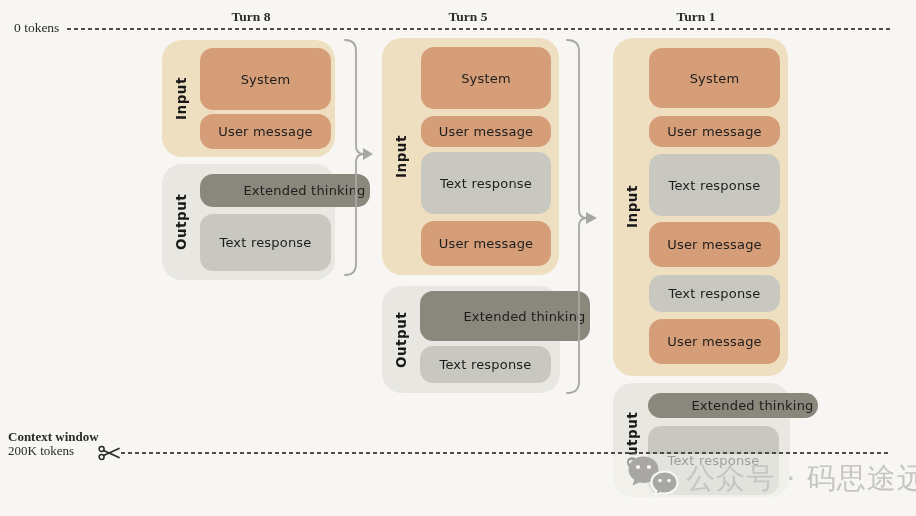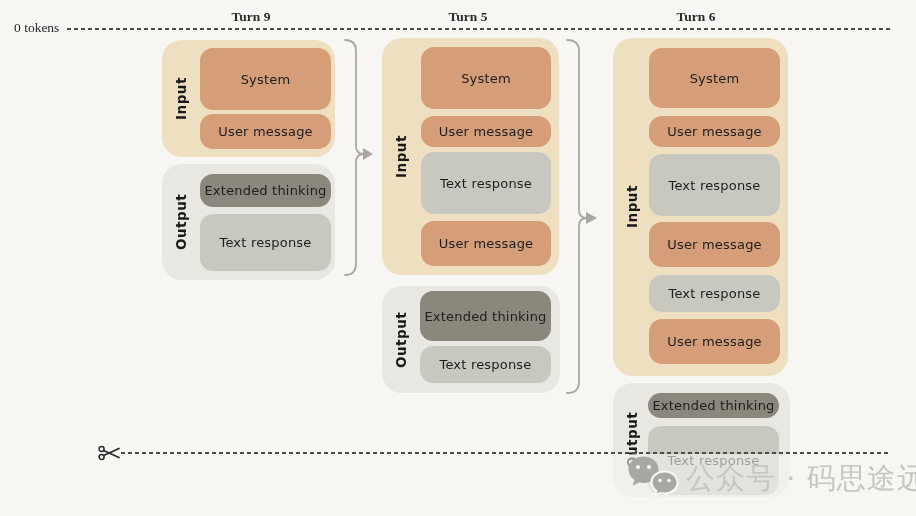--- a/index.html
+++ b/index.html
@@ -30,21 +30,21 @@
   .t2o{left:382px;top:286px;width:178px;height:107px;}
   .t3i{left:613px;top:38px;width:175px;height:338px;}
   .t3o{left:613px;top:383px;width:177px;height:114px;}
 
   .vlabel{position:absolute;left:3px;top:0;width:32px;height:100%;display:flex;align-items:center;justify-content:center;
     writing-mode:vertical-rl;transform:rotate(180deg);font-weight:bold;font-size:13.5px;letter-spacing:.5px;color:var(--label-text);}
 
   .box{position:absolute;left:38px;width:131px;border-radius:13px;display:flex;align-items:center;justify-content:center;
     font-size:13px;color:var(--box-text);letter-spacing:.2px;text-align:right;}
   .c-sal{background:var(--message-box);}
-  .c-drk{background:var(--thinking-box);}
+  .c-drk{background:var(--thinking-box);padding-left:39px;}
   .c-gry{background:var(--response-box);}
 
   .t1i .b0{top:8px;height:62px;}   .t1i .b1{top:74px;height:35px;}
   .t1o .b0{top:10px;height:33px;}  .t1o .b1{top:50px;height:57px;}
   .t2i .box{left:39px;width:130px;}
   .t2i .b0{top:9px;height:62px;}   .t2i .b1{top:78px;height:31px;}
   .t2i .b2{top:114px;height:62px;} .t2i .b3{top:183px;height:45px;}
   .t2o .b0{top:5px;height:50px;}   .t2o .b1{top:60px;height:37px;}
   .t3i .box{left:36px;}
   .t3i .b0{top:10px;height:60px;}  .t3i .b1{top:78px;height:31px;}
@@ -67,23 +67,23 @@
   .watermark .wm-text{font-size:29px;color:var(--watermark);letter-spacing:1px;white-space:nowrap;}
 </style>
 </head>
 <body>
 
 <div class="stage">
 
   <span class="serif top-tokens">0 tokens</span>
   <div class="dashline top-dash"></div>
 
-  <span class="serif turn-title tt1">Turn 9</span>
+  <span class="serif turn-title tt1">Turn 8</span>
   <span class="serif turn-title tt2">Turn 5</span>
-  <span class="serif turn-title tt3">Turn 6</span>
+  <span class="serif turn-title tt3">Turn 1</span>
 
   <div class="blk blk-in t1i">
     <span class="vlabel">Input</span>
     <div class="box c-sal b0">System</div>
     <div class="box c-sal b1">User message</div>
   </div>
   <div class="blk blk-out t1o">
     <span class="vlabel">Output</span>
     <div class="box c-drk b0">Extended thinking</div>
     <div class="box c-gry b1">Text response</div>
@@ -120,20 +120,24 @@
     <div class="box c-sal b3">User message</div>
     <div class="box c-gry b4">Text response</div>
     <div class="box c-sal b5">User message</div>
   </div>
   <div class="blk blk-out t3o">
     <span class="vlabel">Output</span>
     <div class="box c-drk b0">Extended thinking</div>
     <div class="box c-gry b1">Text response</div>
   </div>
 
+  <div class="serif ctx">
+    <div class="l1">Context window</div>
+    <div class="l2">200K tokens</div>
+  </div>
   <svg class="scissors" width="24" height="16" viewBox="0 0 24 16">
     <circle cx="3.6" cy="4" r="2.5" fill="none" stroke="#2a2a2a" stroke-width="1.5"></circle>
     <circle cx="3.6" cy="12" r="2.5" fill="none" stroke="#2a2a2a" stroke-width="1.5"></circle>
     <path d="M5.6 5.6 L21 12.6 M5.6 10.4 L21 3.4" fill="none" stroke="#2a2a2a" stroke-width="1.6" stroke-linecap="round"></path>
   </svg>
   <div class="dashline bottom-dash"></div>
   <div class="fade"></div>
 
   <div class="watermark">
     <svg width="52" height="48" viewBox="0 0 52 48">

